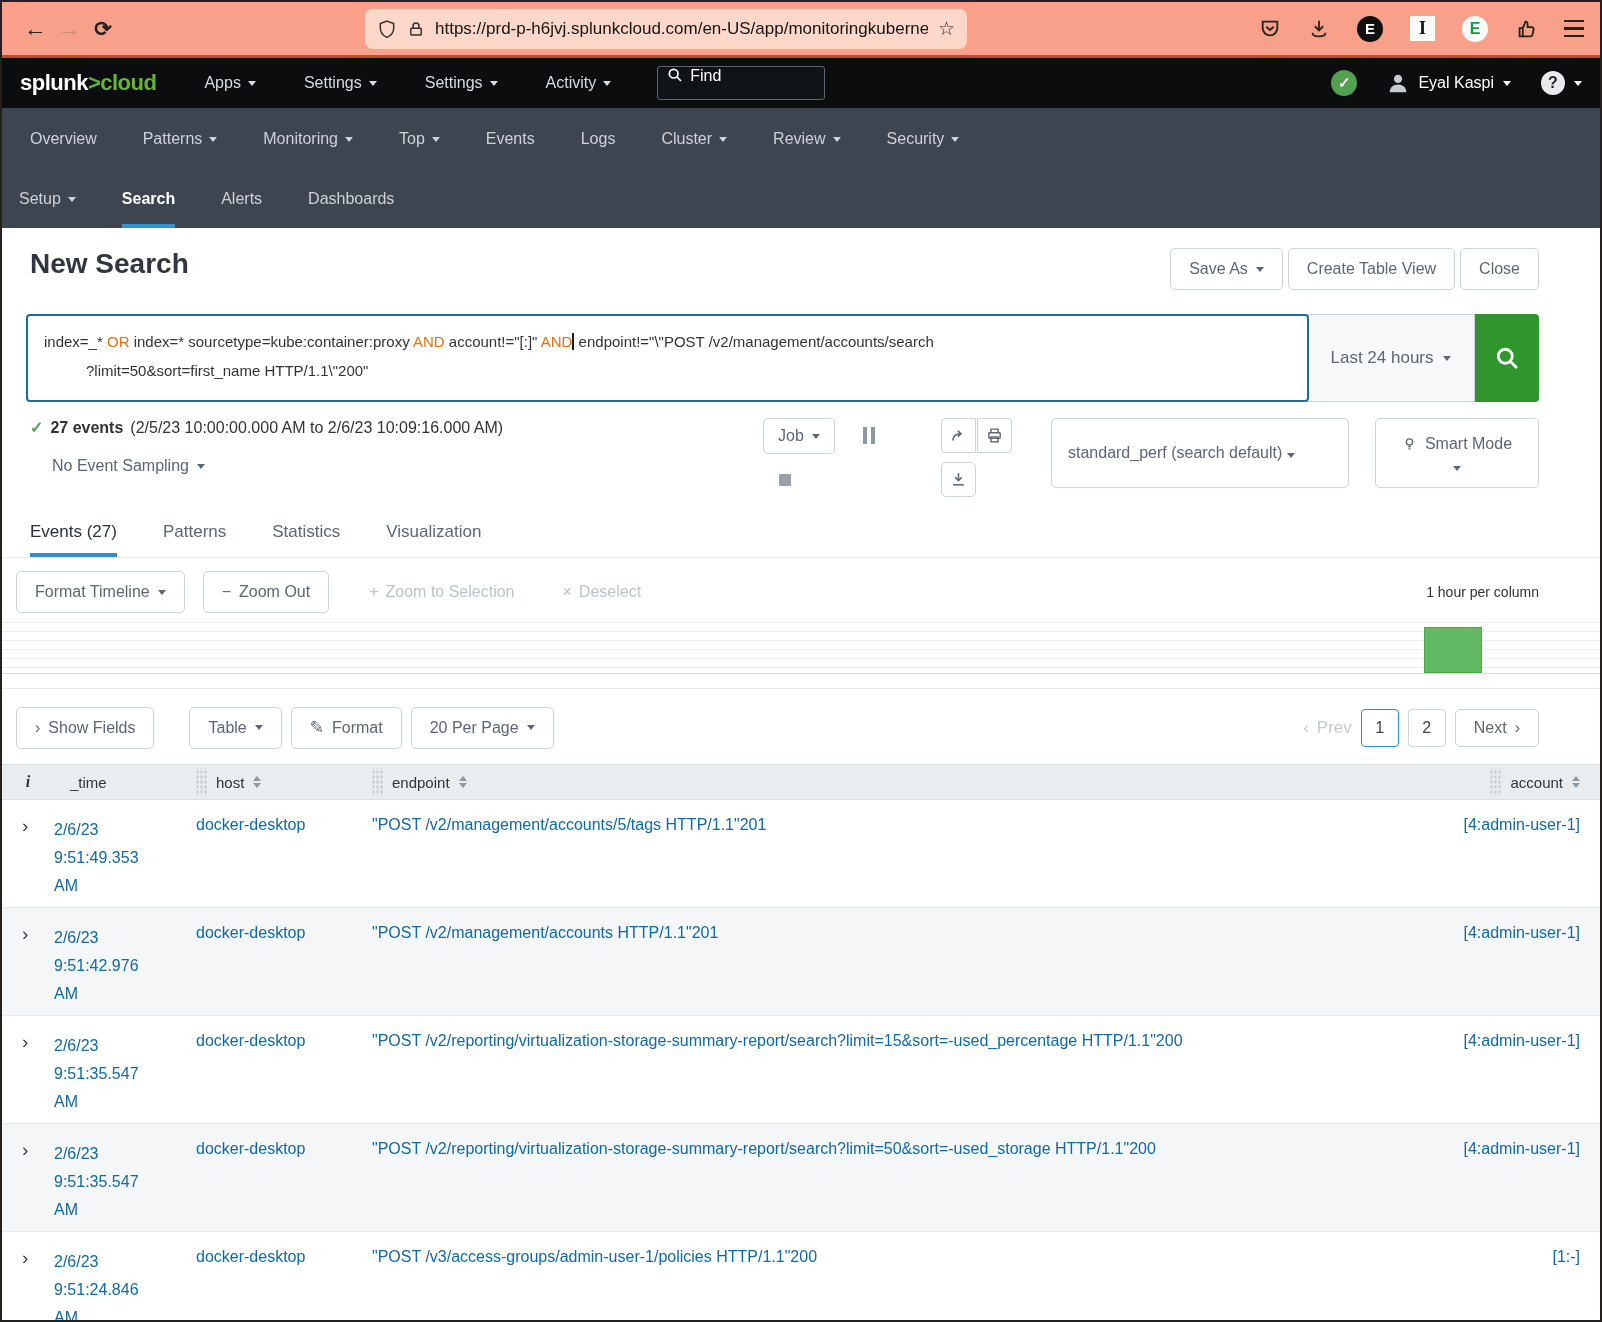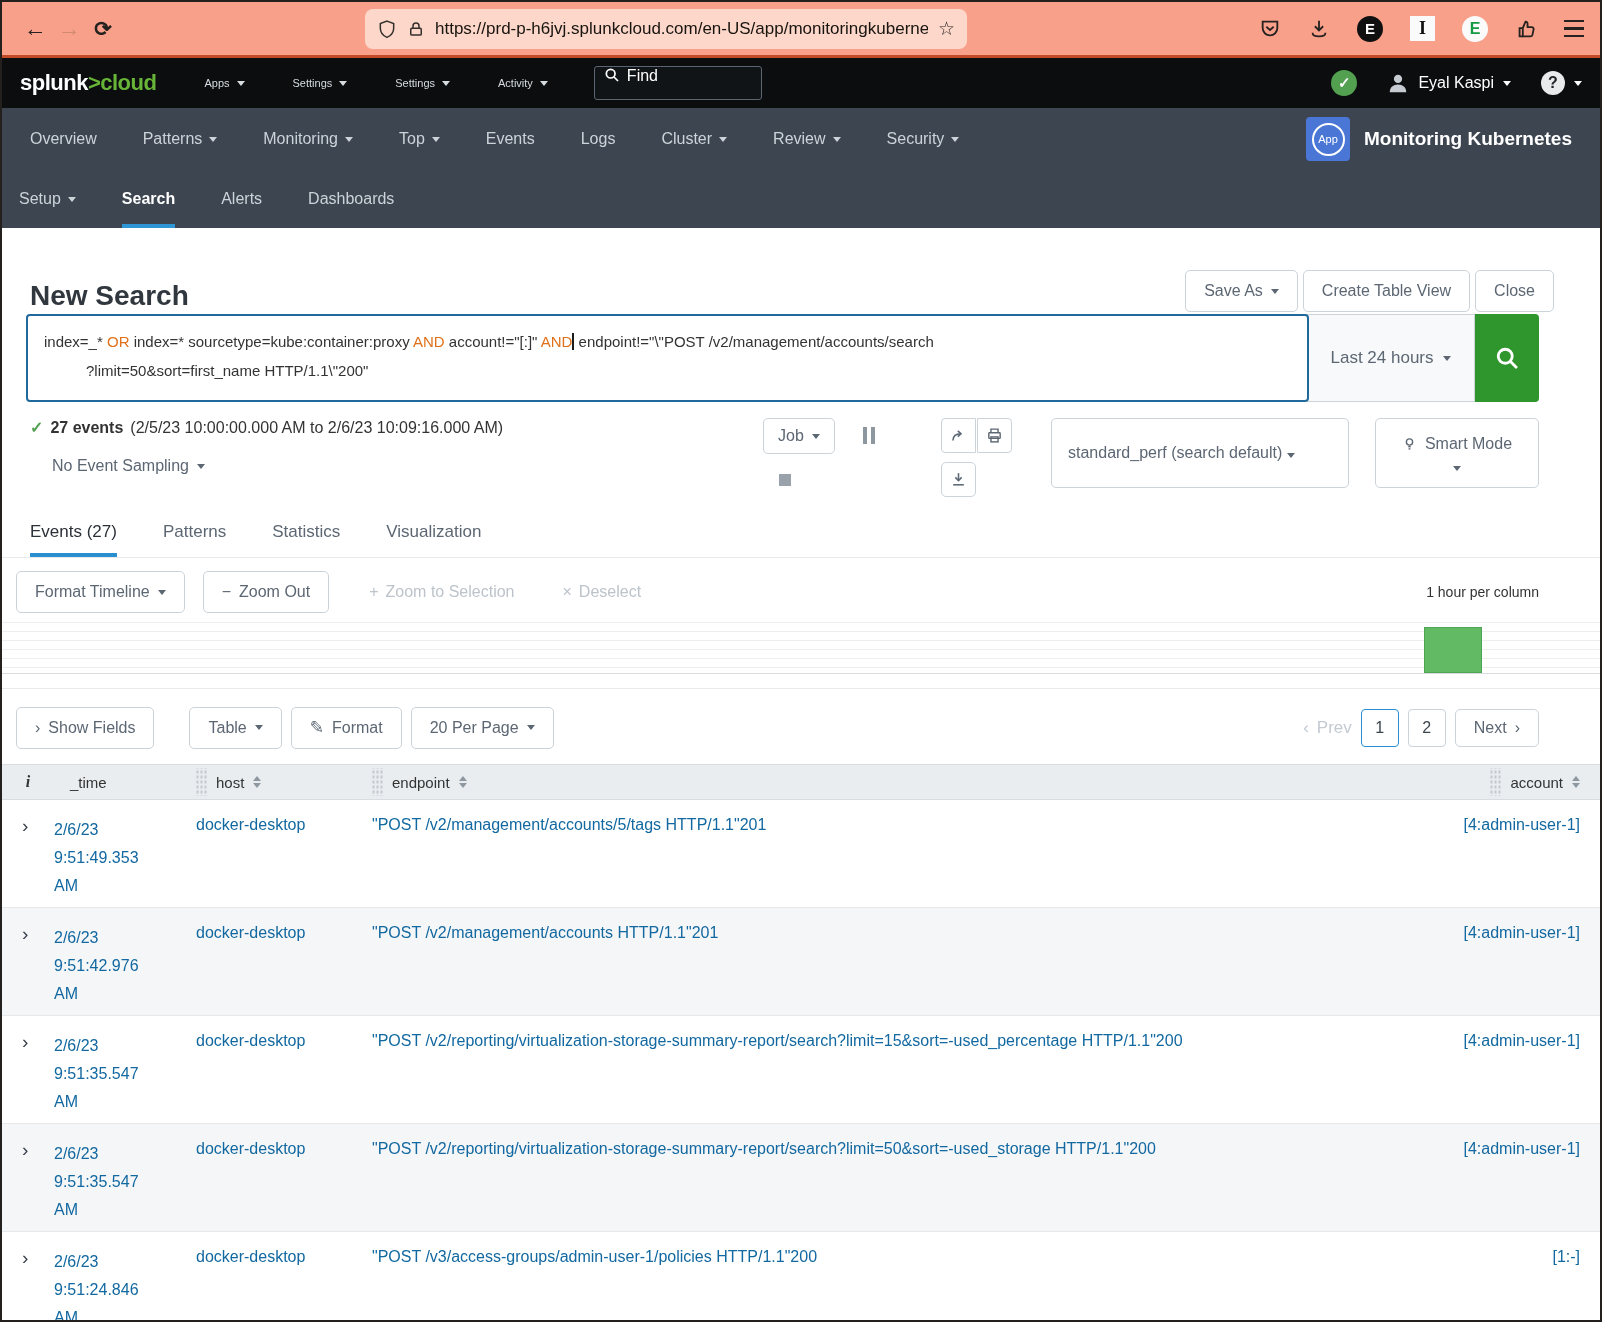--- a/index.html
+++ b/index.html
@@ -26,21 +26,21 @@
   .ext-green  { width:26px; height:26px; border-radius:50%; background:#fbfbfb; color:#169a43;
                 font-weight:bold; font-size:16px; display:flex; align-items:center; justify-content:center; }
   .burger { display:flex; flex-direction:column; gap:5px; }
   .burger i { width:20px; height:2.5px; background:#26221f; }
 
   
   .sbar { height:50px; flex:none; background:#0b0d0f; display:flex; align-items:center; padding:0 18px; }
   .logo { font-size:22px; font-weight:bold; letter-spacing:-.5px; color:#fff; white-space:nowrap; }
   .logo .grn { color:#68b438; }
   .sbar-menus { display:flex; gap:48px; margin-left:48px; }
-  .sbar-item { color:#d7dce1; font-size:11px; display:flex; align-items:center; gap:7px; }
+  .sbar-item { color:#d7dce1; font-size:16px; display:flex; align-items:center; gap:7px; }
   .findbox { margin-left:46px; width:168px; height:34px; border:1px solid #5b6670; border-radius:3px;
              background:#111417; display:flex; align-items:flex-start; padding:0 9px; gap:7px; }
   .findbox input { background:transparent; border:none; outline:none; color:#fff; font-size:16px; width:110px; }
   .findbox input::placeholder { color:#fff; opacity:1; }
   .sbar-right { margin-left:auto; display:flex; align-items:center; gap:30px; }
   .okdot { width:26px; height:26px; border-radius:50%; background:#53a051; color:#fff; font-size:15px;
            font-weight:bold; display:flex; align-items:center; justify-content:center; }
   .userbox { display:flex; align-items:center; gap:9px; color:#fff; font-size:16px; }
   .helpdot { width:24px; height:24px; border-radius:50%; background:#e8eaec; color:#1d2125; font-weight:bold;
              font-size:16px; display:flex; align-items:center; justify-content:center; }
@@ -56,21 +56,21 @@
                  font-size:11px; font-style:normal; display:flex; align-items:center; justify-content:center; }
   .app-title { color:#fff; font-size:19px; font-weight:bold; }
   .abar-row2 { height:58px; display:flex; align-items:stretch; padding:0 17px; gap:46px; }
   .abar2-item { display:flex; align-items:center; gap:7px; color:#ccd3d9; font-size:16px; border-bottom:4px solid transparent; padding-top:4px; }
   .abar2-item.active { color:#fff; font-weight:bold; border-bottom-color:#2f96d6; }
 
   .caret { width:0; height:0; border-left:4.5px solid transparent; border-right:4.5px solid transparent;
            border-top:5.5px solid currentColor; display:inline-block; }
 
   
-  .page-head { display:flex; align-items:flex-end; padding:20px 46px 0 28px; height:84px; flex:none; }
+  .page-head { display:flex; align-items:flex-start; padding:20px 61px 0 28px; height:84px; flex:none; }
   .page-title { font-size:28px; font-weight:bold; color:#31373e; }
   .head-btns { margin-left:auto; display:flex; gap:5px; }
   .btn { background:#fff; border:1px solid #ccd3d9; border-radius:5px; color:#5c6773; font-size:16px;
          height:42px; padding:0 18px; display:inline-flex; align-items:center; gap:8px; white-space:nowrap; }
 
   
   .search-band { display:flex; margin:2px 61px 0 24px; height:88px; flex:none; }
   .query-box { flex:1; border:2px solid #20699b; border-radius:4px; background:#fff; padding:11px 16px;
                font-family:"Liberation Mono","DejaVu Sans Mono",monospace; font-size:15px; color:#333;
                line-height:29px; position:relative; z-index:2; }
@@ -267,26 +267,20 @@
           <i class="caret"></i>
         </span>
       <span class="abar-item">
           <span>Review</span>
           <i class="caret"></i>
         </span>
       <span class="abar-item">
           <span>Security</span>
           <i class="caret"></i>
         </span>
-      <span class="app-id">
-        <span class="app-badge">
-            <i>App</i>
-          </span>
-        <span class="app-title">Monitoring Kubernetes</span>
-      </span>
     </div>
     <div class="abar-row2">
       <span class="abar2-item">
           <span>Setup</span>
           <i class="caret"></i>
         </span>
       <span class="abar2-item active">
           <span>Search</span>
         </span>
       <span class="abar2-item">

